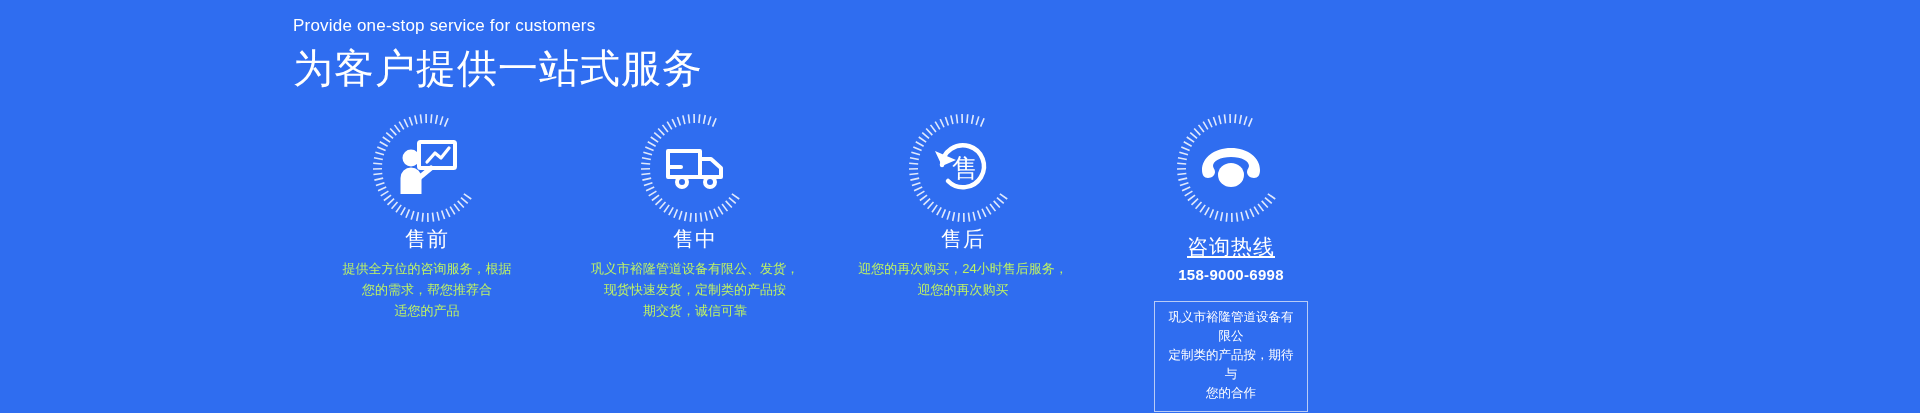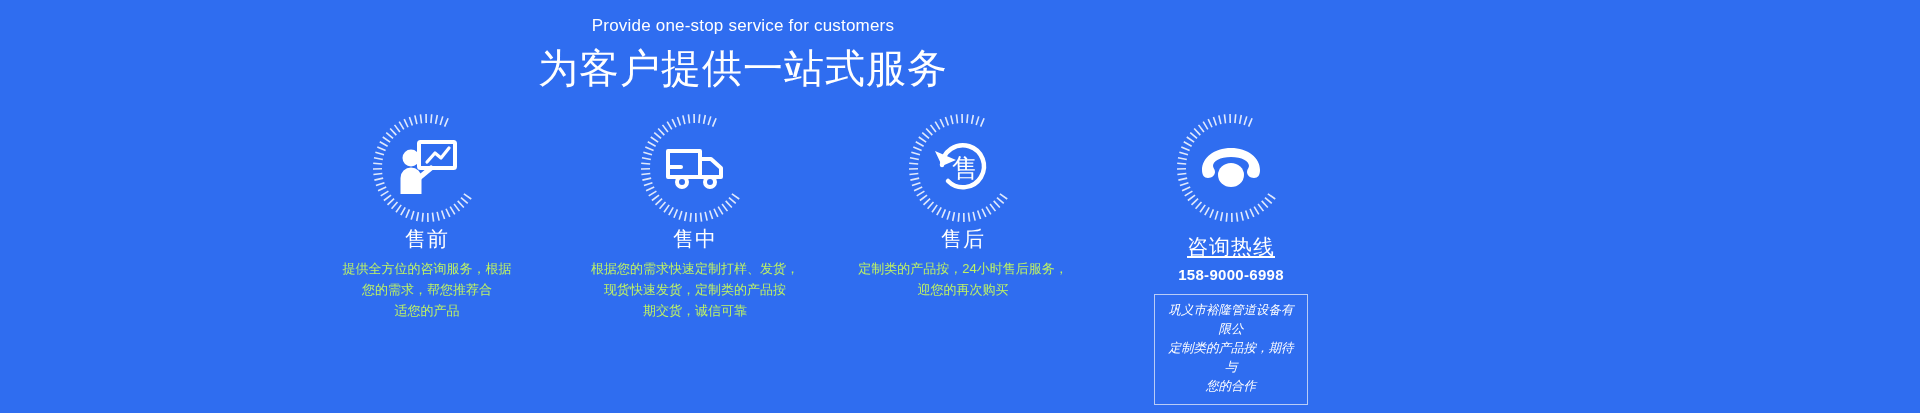--- a/index.html
+++ b/index.html
@@ -19,21 +19,20 @@
     width: 1920px;
     height: 413px;
     background: #2f6df0;
   }
   
   .heading {
     position: absolute;
     left: 293px;
     top: 14px;
     width: 900px;
-    text-align: center;
   }
   .heading-en {
     font-size: 17px;
     font-weight: 400;
     letter-spacing: 0.2px;
     color: #ffffff;
     line-height: 24px;
   }
   .heading-cn {
     margin-top: 5px;
@@ -109,29 +108,28 @@
   }
   .phone {
     margin-top: 1px;
     font-size: 15px;
     font-weight: bold;
     line-height: 24px;
     letter-spacing: 0.3px;
     color: #ffffff;
   }
   .slogan-box {
-    margin-top: 7px;
+    margin-top: 14px;
     border: 1px solid #b9ccf6;
     padding: 6px 10px 8px 10px;
     width: 154px;
     font-size: 12.5px;
     line-height: 19px;
     color: #ffffff;
     text-align: center;
-    font-style: italic;
   }
 </style>
 </head>
 <body>
 
 <div class="banner">
 
   <div class="heading">
     <div class="heading-en">Provide one-stop service for customers</div>
     <div class="heading-cn">为客户提供一站式服务</div>
@@ -262,21 +260,21 @@
             <path d="M4 6 H36 V32 H4 Z" stroke-linejoin="round"></path>
             <path d="M36 14 H47 L57 23 V32 H36 Z" stroke-linejoin="round"></path>
             <path d="M4 22 H17" stroke-linecap="round"></path>
             <circle cx="18" cy="37" r="5" fill="#2f6df0"></circle>
             <circle cx="46" cy="37" r="5" fill="#2f6df0"></circle>
           </svg>
         </span>
       </div>
       <div class="col-title">售中</div>
       <div class="col-desc">
-        <div>根据您的需求快速定制打样、发货，</div>
+        <div>巩义市裕隆管道设备有限公、发货，</div>
         <div>现货快速发货，定制类的产品按</div>
         <div>期交货，诚信可靠</div>
       </div>
     </div>
 
     <div class="col">
       <div class="icon-wrap">
         <svg class="dial" viewBox="0 0 112 112" aria-hidden="true">
           <g stroke="#ffffff" stroke-width="1.6" opacity="0.85">
             <line x1="56" y1="2" x2="56" y2="11" transform="rotate(125 56 56)"></line>
@@ -328,21 +326,21 @@
         <span class="glyph">
           <svg width="62" height="58" viewBox="0 0 62 58" aria-hidden="true">
             <path d="M10 26 A21 21 0 1 1 16 42" fill="none" stroke="#ffffff" stroke-width="4.5" stroke-linecap="round"></path>
             <path d="M3 12 L10 27 L24 21 Z" fill="#ffffff"></path>
             <text x="33" y="38" font-family="'Liberation Sans', sans-serif" font-size="26" fill="#ffffff" text-anchor="middle">售</text>
           </svg>
         </span>
       </div>
       <div class="col-title">售后</div>
       <div class="col-desc">
-        <div>定制类的产品按，24小时售后服务，</div>
+        <div>迎您的再次购买，24小时售后服务，</div>
         <div>迎您的再次购买</div>
       </div>
     </div>
 
     <div class="col col-contact">
       <div class="icon-wrap">
         <svg class="dial" viewBox="0 0 112 112" aria-hidden="true">
           <g stroke="#ffffff" stroke-width="1.6" opacity="0.85">
             <line x1="56" y1="2" x2="56" y2="11" transform="rotate(125 56 56)"></line>
             <line x1="56" y1="2" x2="56" y2="11" transform="rotate(131 56 56)"></line>

